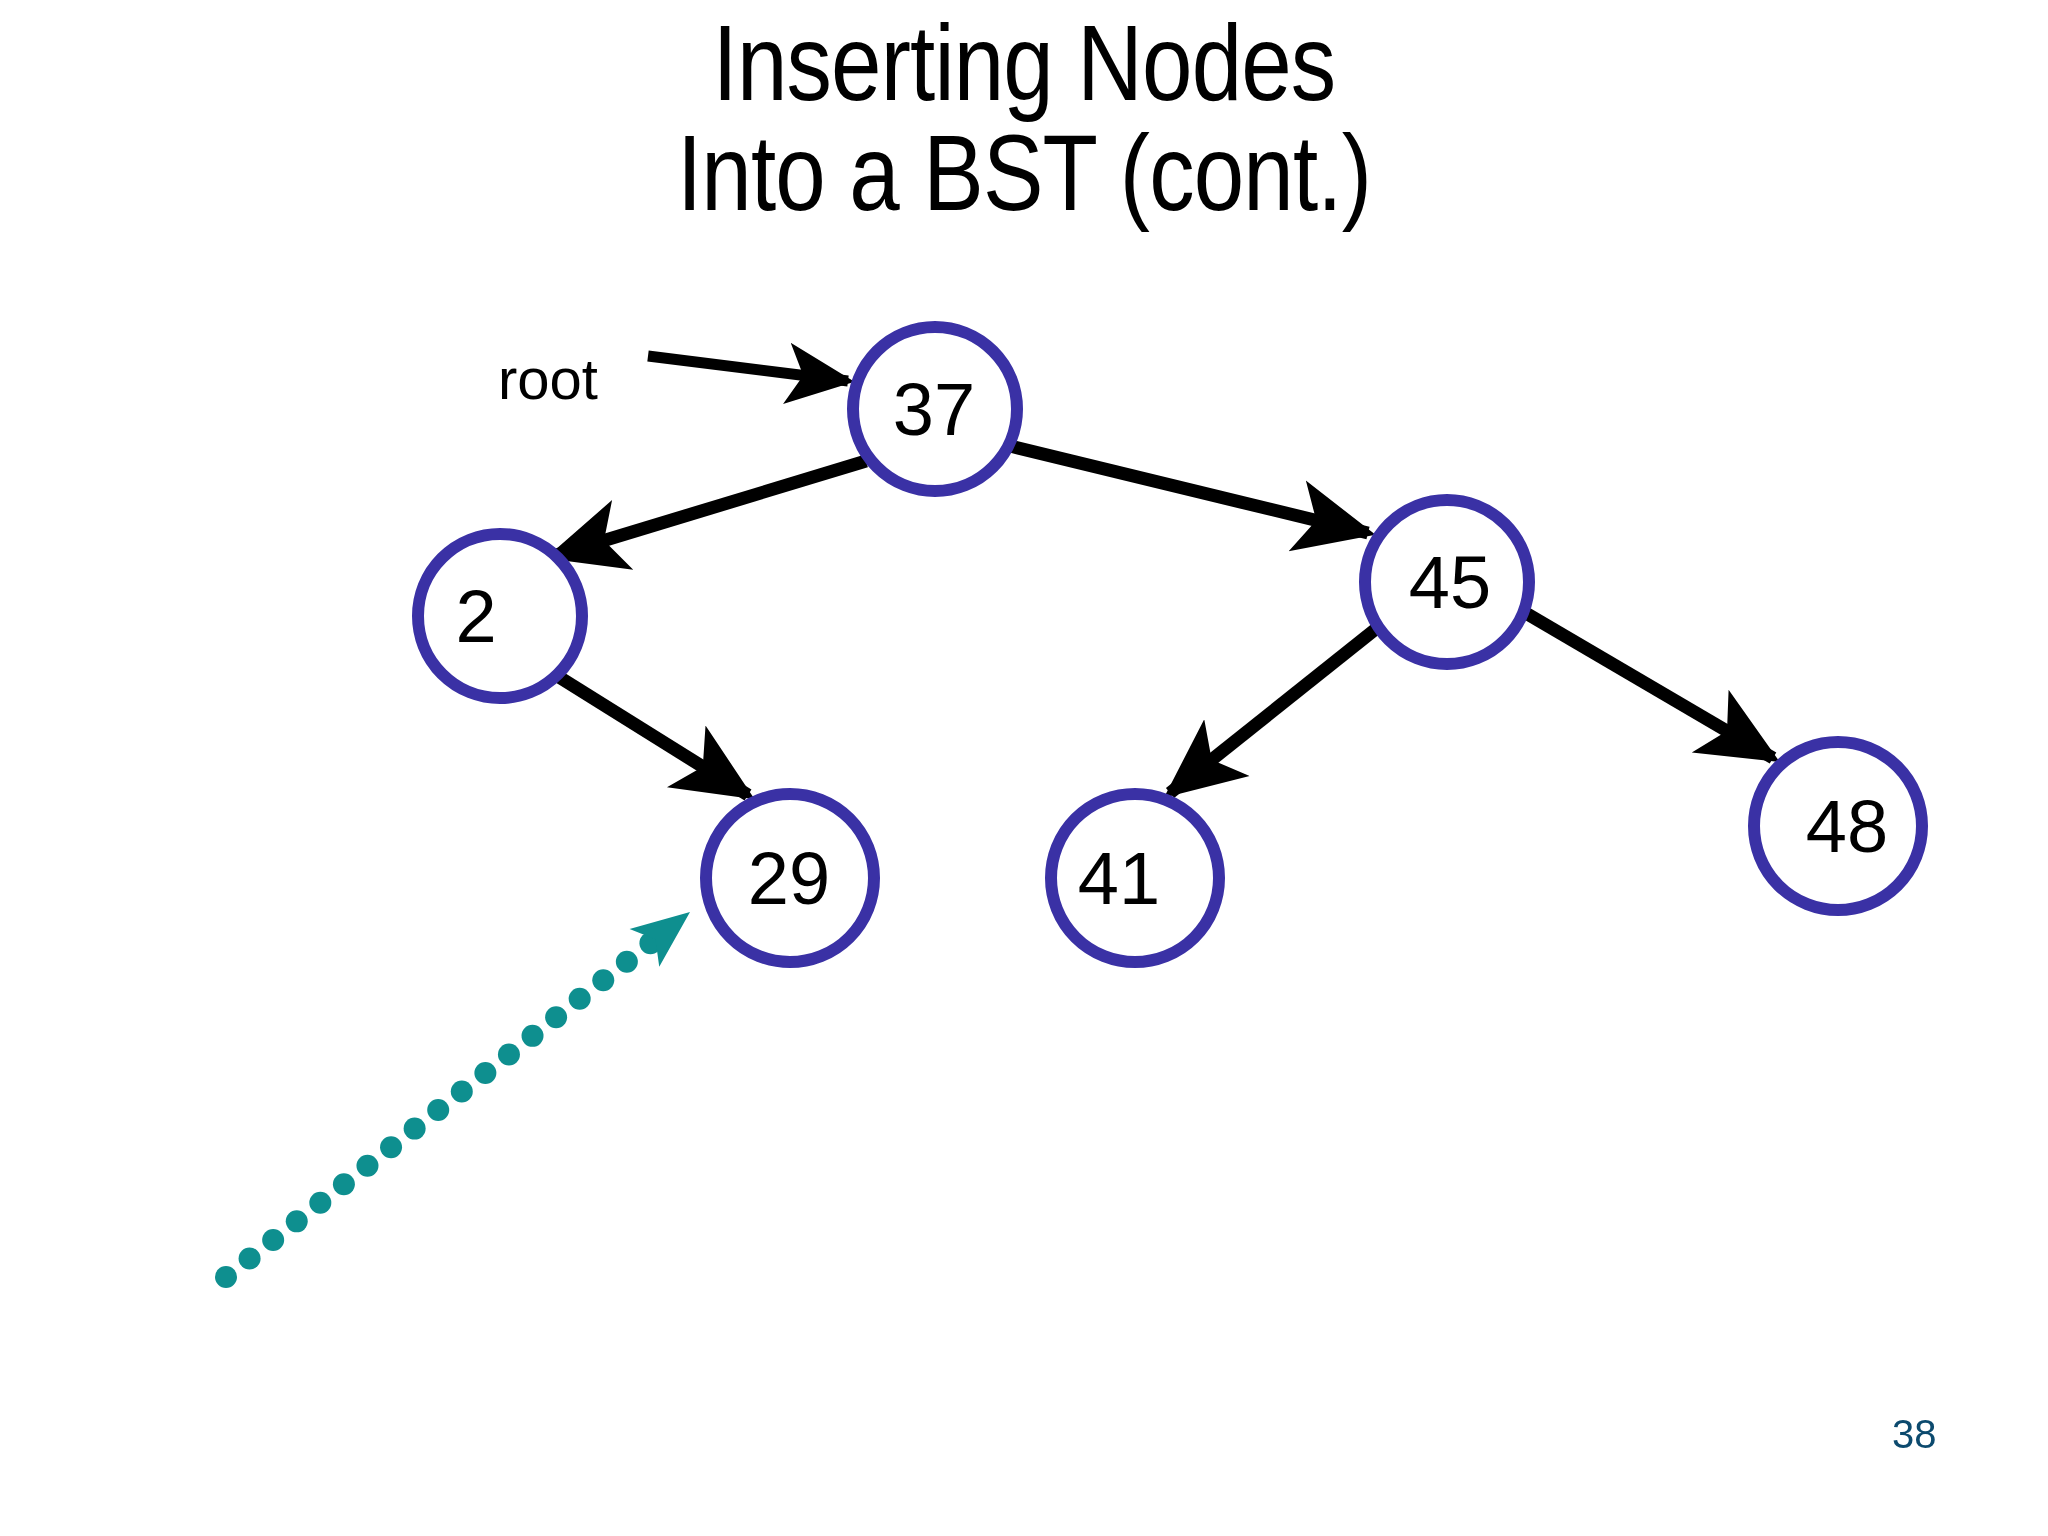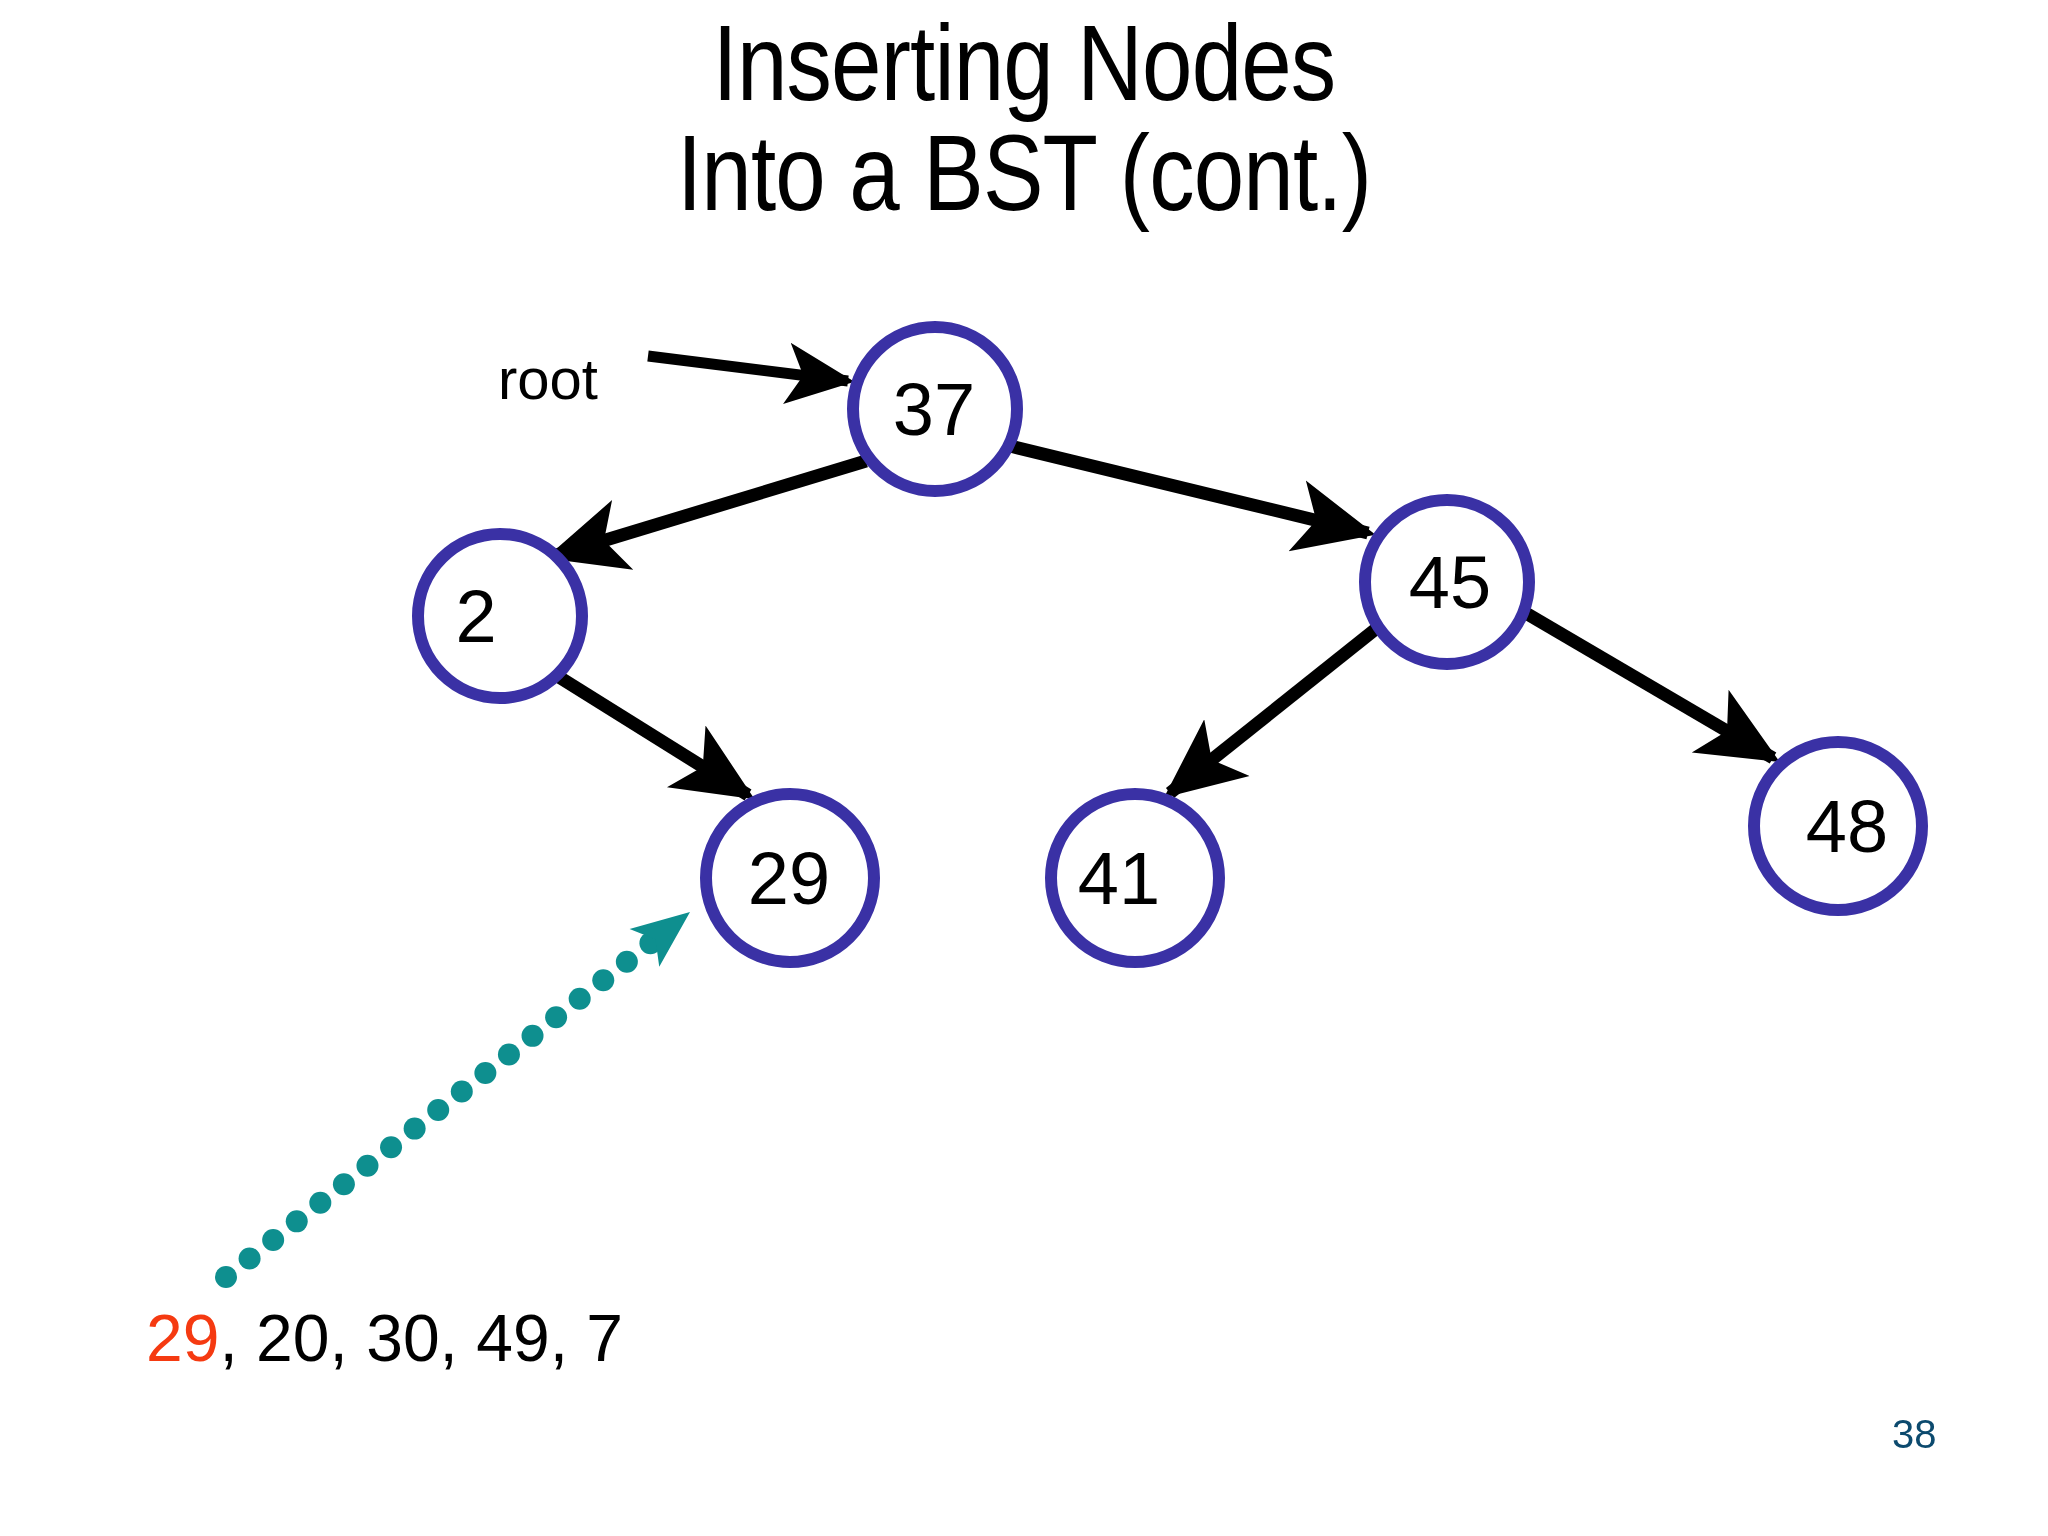--- a/index.html
+++ b/index.html
@@ -175,19 +175,16 @@
           <circle cx="1135" cy="878" r="84" fill="#FFFFFF" stroke="#3A31A5" stroke-width="12"></circle>
           <text x="1119" y="904" text-anchor="middle" class="node-label">41</text>
         </g>
         <g>
           <circle cx="1838" cy="826" r="84" fill="#FFFFFF" stroke="#3A31A5" stroke-width="12"></circle>
           <text x="1847" y="852" text-anchor="middle" class="node-label">48</text>
         </g>
       </g>
   </svg>
 
-  <div id="sequence-text">
-    <span class="highlight">29</span><span>, 20, 30, 49, 7</span>
-  </div>
 
   <div id="page-number">38</div>
 
 </div>
 
 </body></html>

